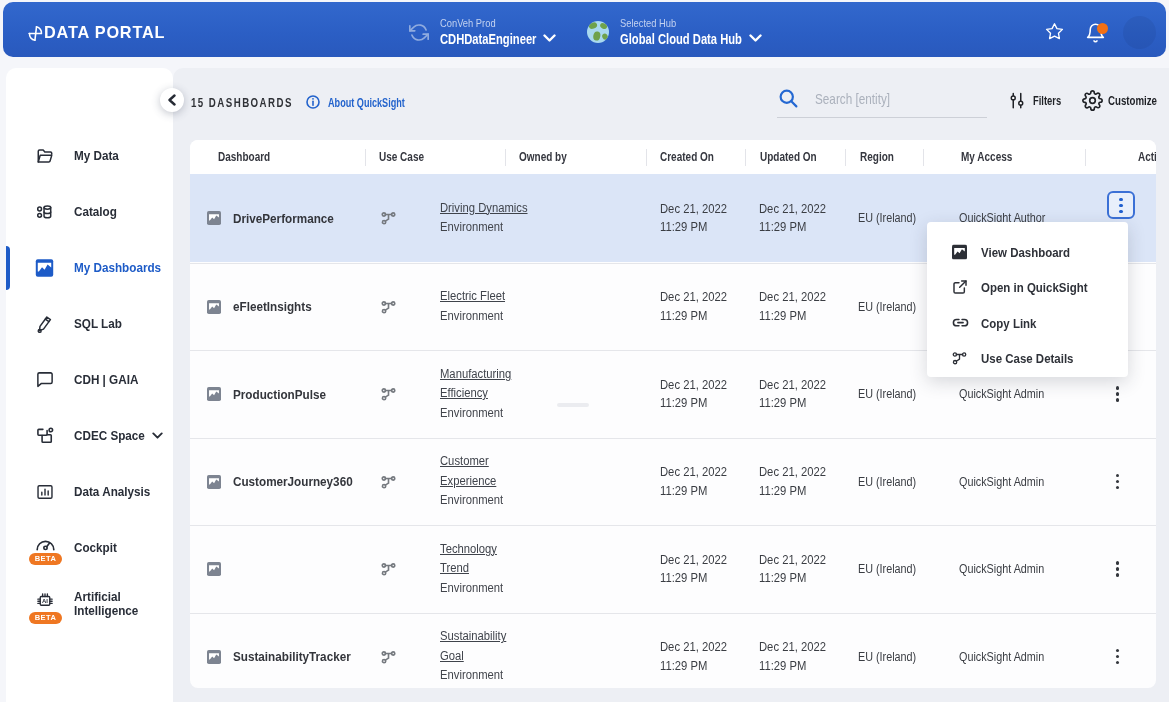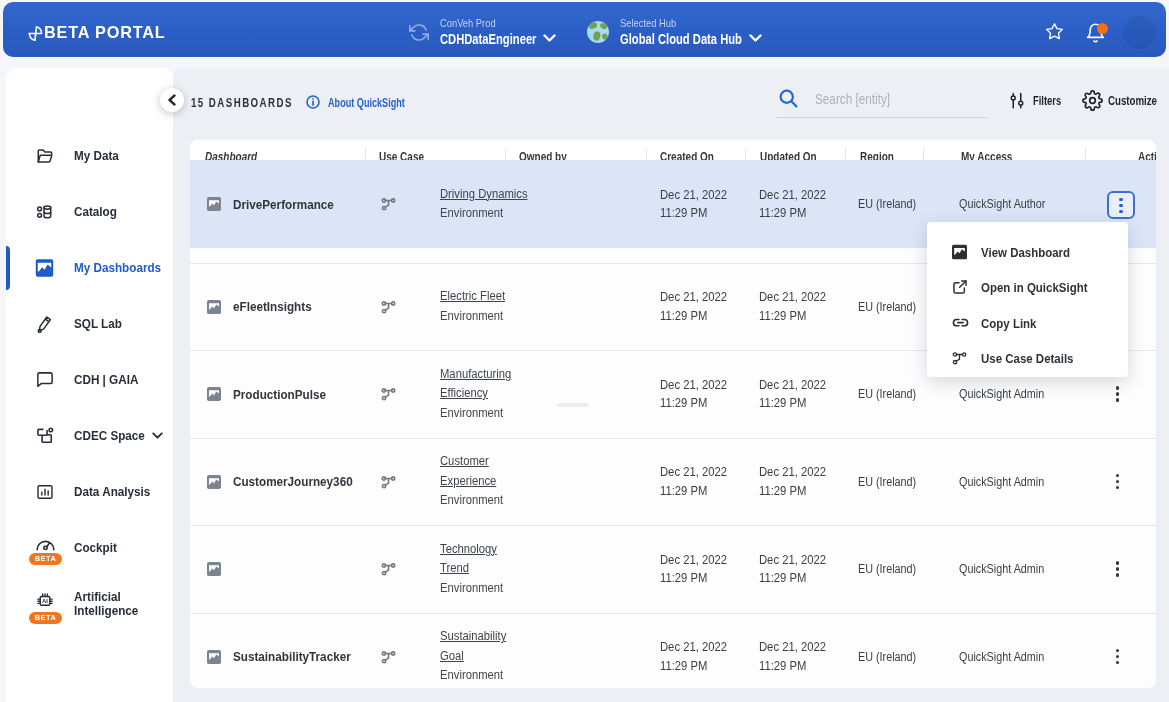--- a/index.html
+++ b/index.html
@@ -79,21 +79,21 @@
 </style>
 </head>
 <body>
 
 <div id="topbar">
   <svg id="logo" width="17" height="19" viewBox="0 0 24 24" fill="none" stroke="#fff" stroke-width="2.2" stroke-linecap="round" stroke-linejoin="round">
     <path d="M13.4 2.6 L11.2 21.4"></path>
     <path d="M13.4 2.6 A 8.6 8.6 0 0 1 20.4 12.1 L2.9 11.9"></path>
     <path d="M11.2 21.4 A 8.6 8.6 0 0 1 3.6 11.9"></path>
   </svg>
-  <div id="brand">BETA PORTAL</div>
+  <div id="brand">DATA PORTAL</div>
 
   <svg class="abs" style="left:406px;top:20px;" width="20" height="21" viewBox="0 0 24 24" fill="none" stroke="#8fabdf" stroke-width="2" stroke-linecap="round" stroke-linejoin="round">
     <polyline points="1 4 1 10 7 10"></polyline>
     <polyline points="23 20 23 14 17 14"></polyline>
     <path d="M20.49 9A9 9 0 0 0 5.64 5.64L1 10m22 4l-4.64 4.36A9 9 0 0 1 3.51 15"></path>
   </svg>
   <div class="seltop" style="left:437px;"><span class="sx s85">ConVeh Prod</span></div>
   <div class="selmain" style="left:437px;"><span class="sx s80">CDHDataEngineer</span></div>
   <svg class="chev" style="left:540px;" width="13" height="9" viewBox="0 0 13 9" fill="none" stroke="#fff" stroke-width="2.4" stroke-linecap="round" stroke-linejoin="round">
       <path d="M1.5 1.5l5 5 5-5"></path>
@@ -247,37 +247,37 @@
     <g id="ucico" fill="none" stroke-linecap="round" stroke-linejoin="round">
       <circle cx="4.6" cy="6.4" r="2.6"></circle>
         <circle cx="19.4" cy="6.4" r="2.6"></circle>
         <circle cx="4.9" cy="18.6" r="2.6"></circle>
       <path d="M7 6.4h10M12 6.4v7.4l-5.2 3.3"></path>
       </g>
   </defs>
 </svg>
 <div id="table">
   <div id="thead">
-    <div class="th" style="left:15px;font-style:italic;"><span class="sx s80">Dashboard</span></div>
+    <div class="th" style="left:28px;"><span class="sx s80">Dashboard</span></div>
     <div class="th" style="left:189px;"><span class="sx s80">Use Case</span></div>
     <div class="th" style="left:329px;"><span class="sx s80">Owned by</span></div>
     <div class="th" style="left:470px;"><span class="sx s80">Created On</span></div>
     <div class="th" style="left:570px;"><span class="sx s80">Updated On</span></div>
     <div class="th" style="left:670px;"><span class="sx s80">Region</span></div>
     <div class="th" style="left:771px;"><span class="sx s80">My Access</span></div>
     <div class="th" style="left:948px;"><span class="sx s80">Actions</span></div>
     <div class="tsep" style="left:175px;"></div>
       <div class="tsep" style="left:315px;"></div>
     <div class="tsep" style="left:456px;"></div>
       <div class="tsep" style="left:555px;"></div>
     <div class="tsep" style="left:655px;"></div>
       <div class="tsep" style="left:733px;"></div>
     <div class="tsep" style="left:895px;"></div>
   </div>
-  <div class="trow sel" style="top:20px;">
+  <div class="trow sel" style="top:34px;">
     <div class="cell" style="left:17px;">
         <svg width="14" height="14" viewBox="0 0 24 24">
           <use href="#dashico"></use>
         </svg>
       </div>
     <div class="cell dname" style="left:43px;">
         <span class="sx s90">DrivePerformance</span>
       </div>
     <div class="cell" style="left:191px;">
         <svg width="15" height="16" viewBox="0 0 24 24" stroke="#75797f" stroke-width="2.6">

